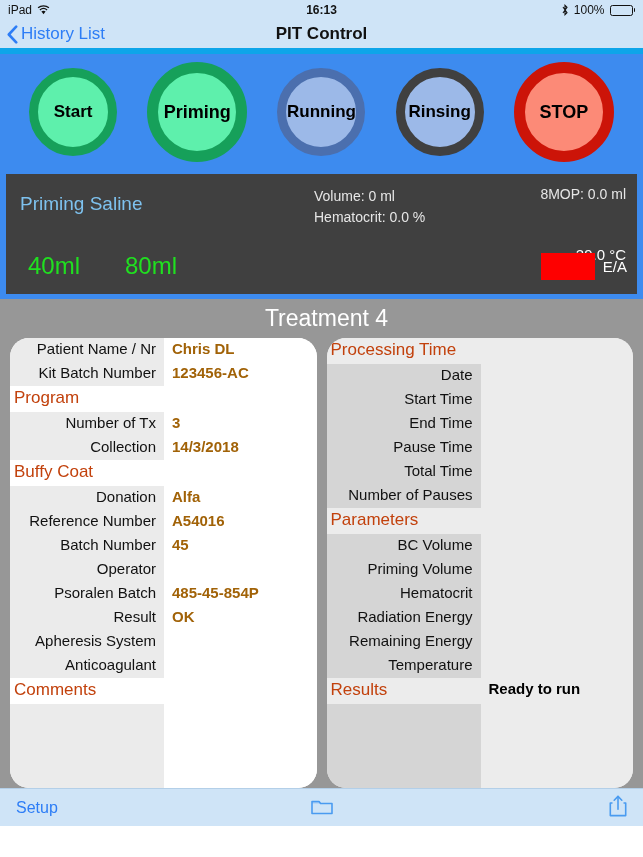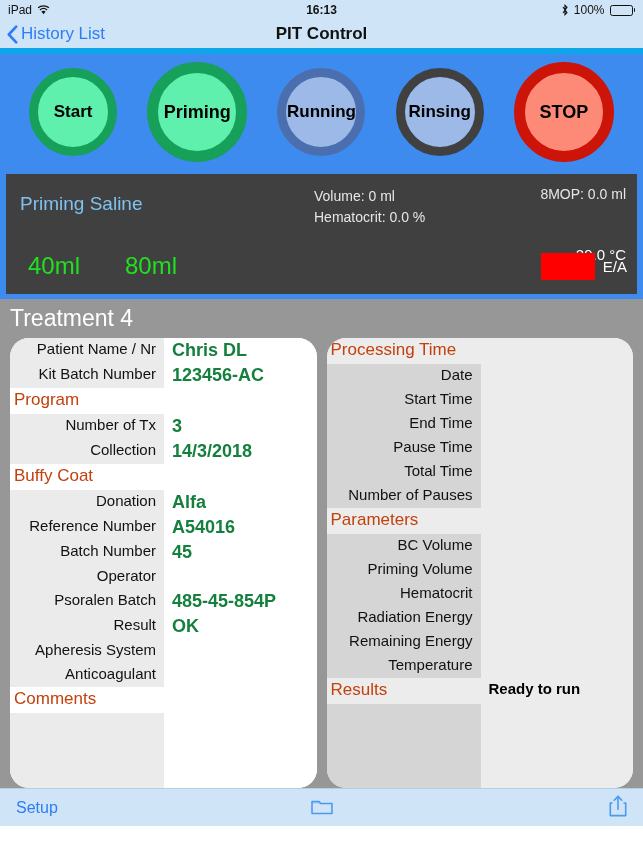--- a/index.html
+++ b/index.html
@@ -77,36 +77,36 @@
              font-size: 24px; color: #20e020; }
   .dp-vol2 { position: absolute; left: 119px; bottom: 14px;
              font-size: 24px; color: #20e020; }
   .dp-ea { position: absolute; right: 10px; bottom: 14px;
            display: flex; align-items: center; gap: 8px; }
   .ea-swatch { width: 54px; height: 27px; background: #fe0000; }
   .ea-label { font-size: 15px; color: #fff; }
 
   
   .treat-header { background: #979797; height: 39px;
-                  display: flex; align-items: center; padding-left: 10px; }
+                  display: flex; align-items: center; padding-left: 10px; justify-content: center; }
   .treat-header span { font-size: 23px; color: #fff; }
 
   
   .bodywrap { background: #979797; height: 450px;
               display: flex; gap: 10px; padding: 0 10px 0 10px; }
   .panel { flex: 1 1 0; background: #ffffff; overflow: hidden;
            display: flex; flex-direction: column; border-radius: 19px; }
   .panel.right { background: #ececec; }
 
   .row { display: flex; min-height: 24px; }
   .row .lab { width: 154px; flex: 0 0 154px; text-align: right;
               padding: 2px 8px 2px 4px; font-size: 15px; color: #111;
               background: #ebebeb; }
   .row .val { flex: 1 1 auto; padding: 2px 0 2px 8px;
-              font-size: 18px; font-weight: bold; color: #15803d;
+              font-size: 15px; font-weight: bold; color: #a16207;
               background: #ffffff; }
   .panel.right .row .lab { width: 154px; flex: 0 0 154px; background: #d5d5d5; }
   .panel.right .row .val { background: #ececec; }
 
   .sect { display: flex; min-height: 26px; }
   .sect .lab { width: 154px; flex: 0 0 154px; text-align: left;
                padding: 2px 8px 2px 4px; font-size: 17px; color: #c2410c;
                background: #ffffff; }
   .sect .val { flex: 1 1 auto; padding: 2px 0 2px 8px;
                font-size: 15px; font-weight: bold; color: #000;

